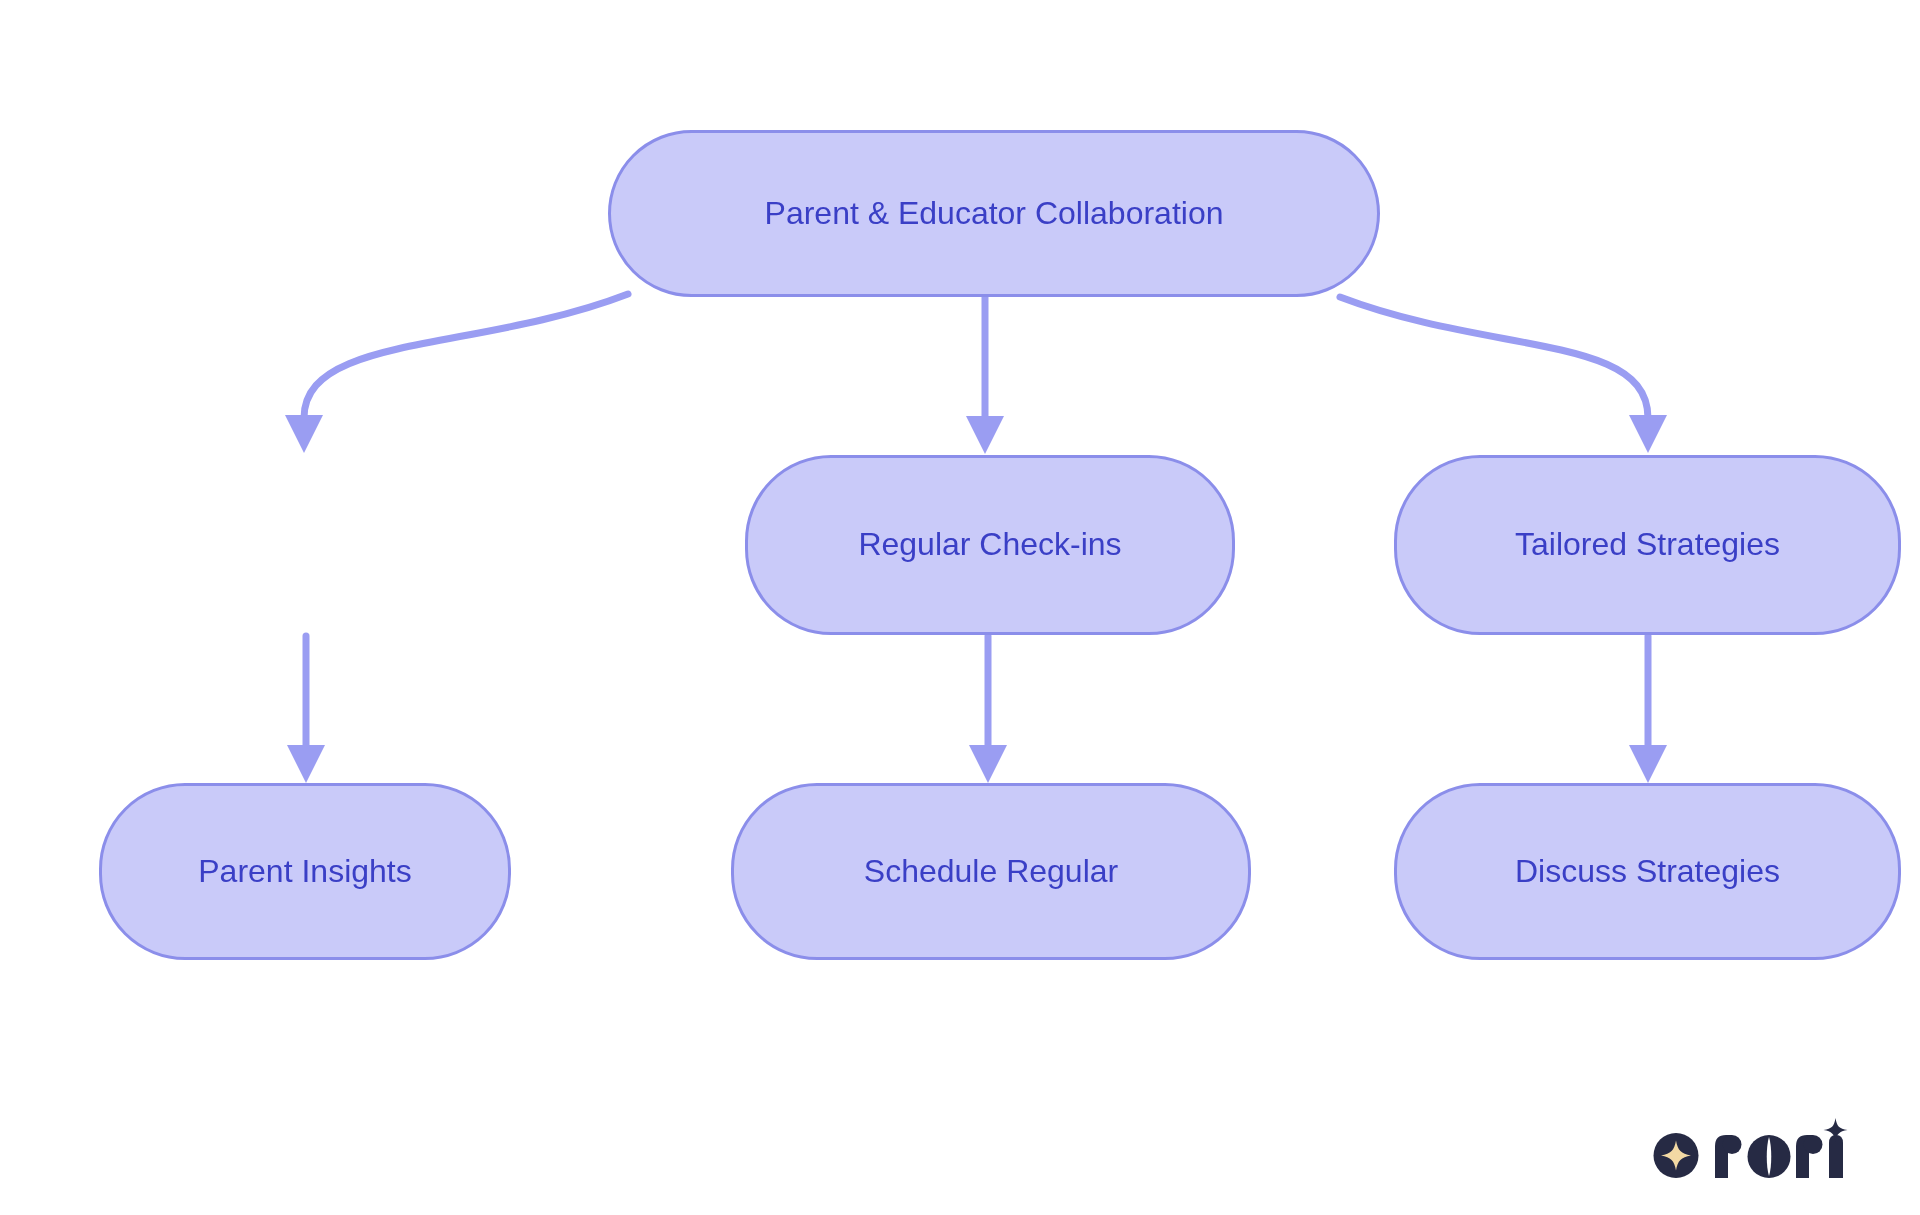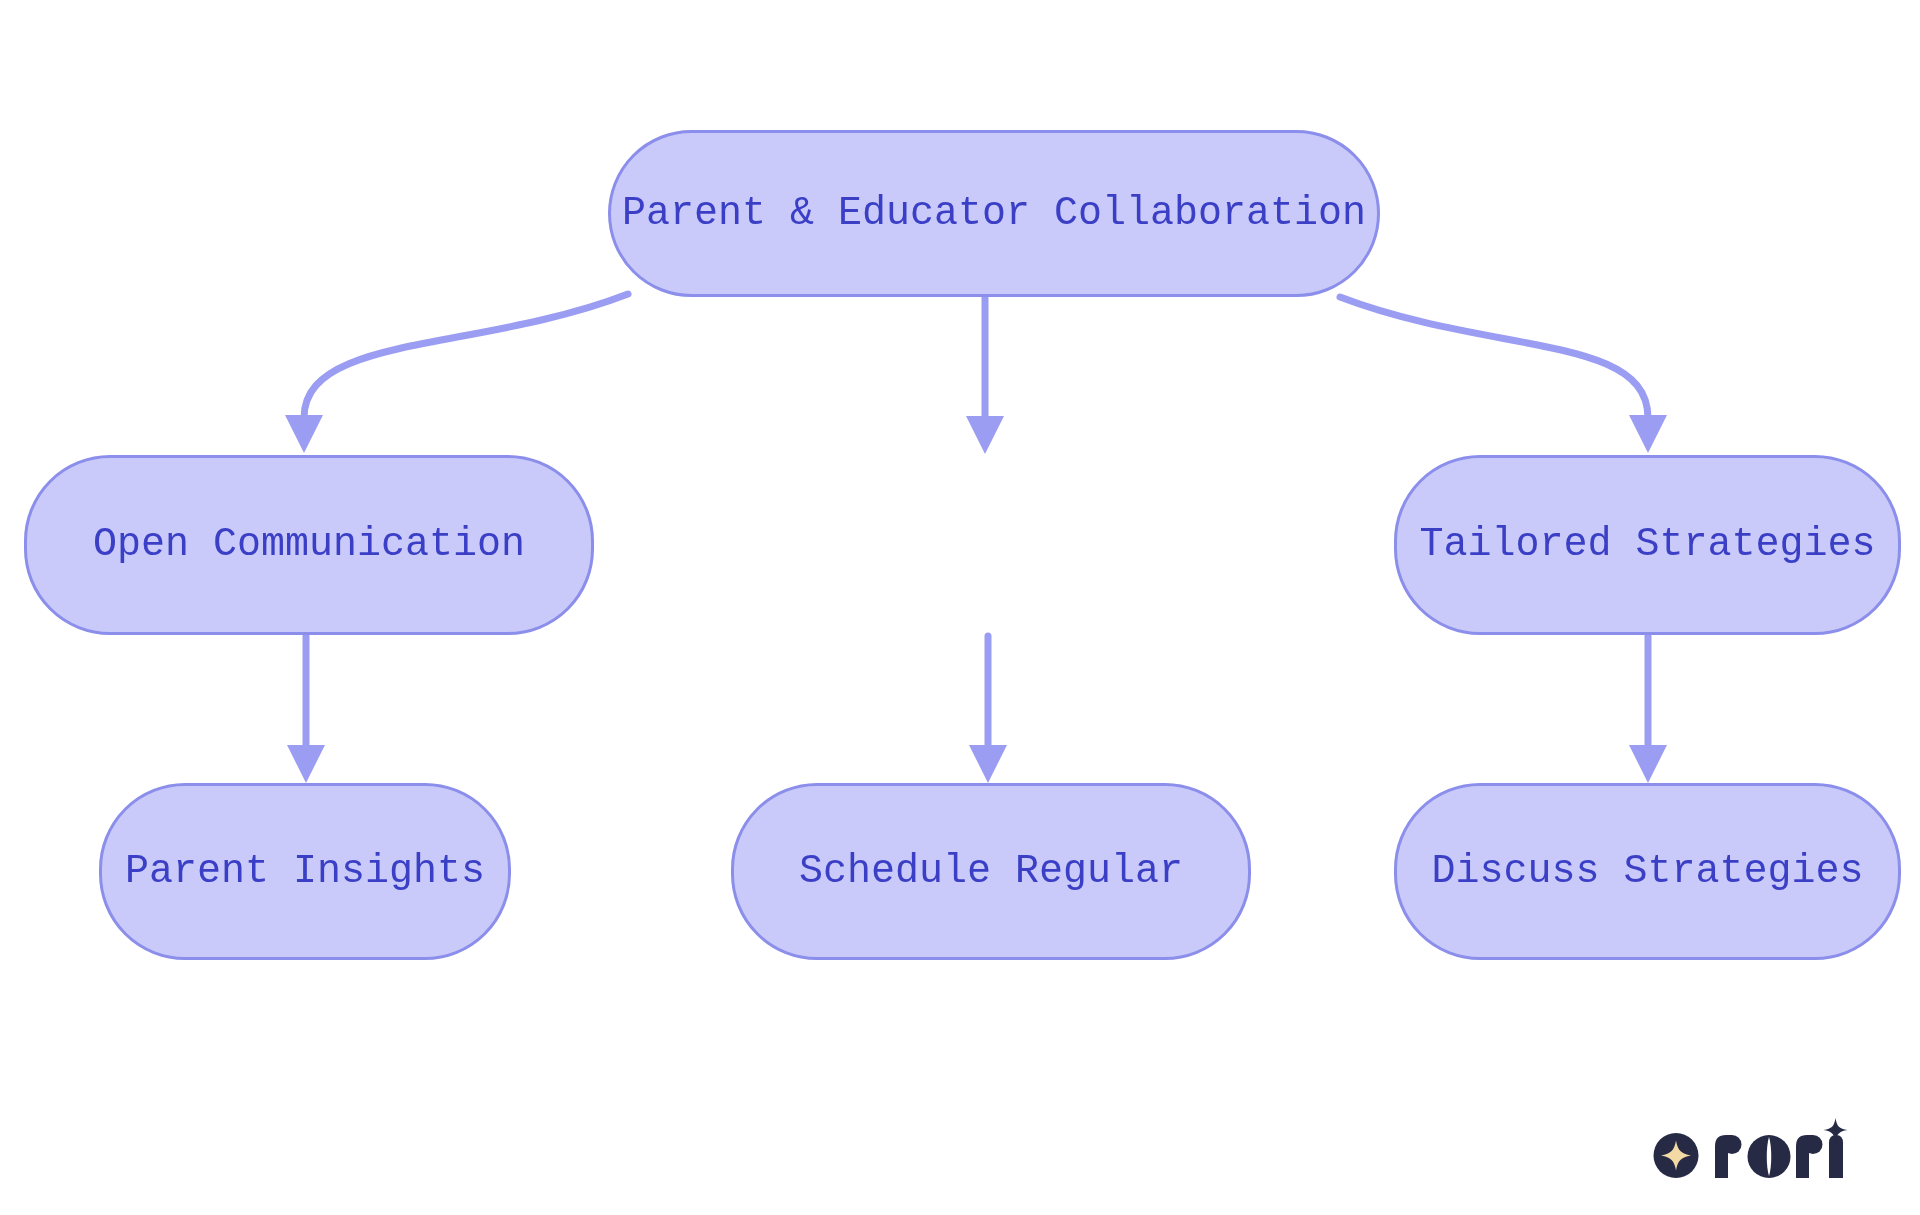--- a/index.html
+++ b/index.html
@@ -39,24 +39,23 @@
     border:3px solid var(--node-border);
     border-radius:86px;
     display:flex;
     align-items:center;
     justify-content:center;
     box-sizing:border-box;
     text-align:center;
   }
   .node-label{
     color:var(--node-text);
-    font-size:40px;
+    font-size:32px;
     line-height:1.1;
     white-space:nowrap;
-    font-family:Liberation Mono, monospace;
   }
   .logo{
     position:absolute;
     left:1648px;top:1112px;
     width:212px;height:76px;
   }
   .logo .navy{fill:var(--logo-navy);}
   .logo .gold{fill:var(--logo-gold);}
   .logo .cut{fill:var(--canvas-bg);}
 </style>
@@ -95,24 +94,24 @@
     <g>
       <path class="edge-line" d="M 1648 636 L 1648 748"></path>
       <polygon class="edge-head" points="1629,745 1667,745 1648,783"></polygon>
     </g>
   </svg>
 
   <div class="node" style="left:608px;top:130px;width:772px;height:167px;">
     <span class="node-label">Parent &amp; Educator Collaboration</span>
   </div>
 
-  <div class="node" style="left:24px;top:455px;width:570px;height:180px;">
-    <span class="node-label">Open Communication</span>
+
+  <div class="node" style="left:745px;top:455px;width:490px;height:180px;">
+    <span class="node-label">Regular Check-ins</span>
   </div>
-
 
   <div class="node" style="left:1394px;top:455px;width:507px;height:180px;">
     <span class="node-label">Tailored Strategies</span>
   </div>
 
   <div class="node" style="left:99px;top:783px;width:412px;height:177px;">
     <span class="node-label">Parent Insights</span>
   </div>
 
   <div class="node" style="left:731px;top:783px;width:520px;height:177px;">

